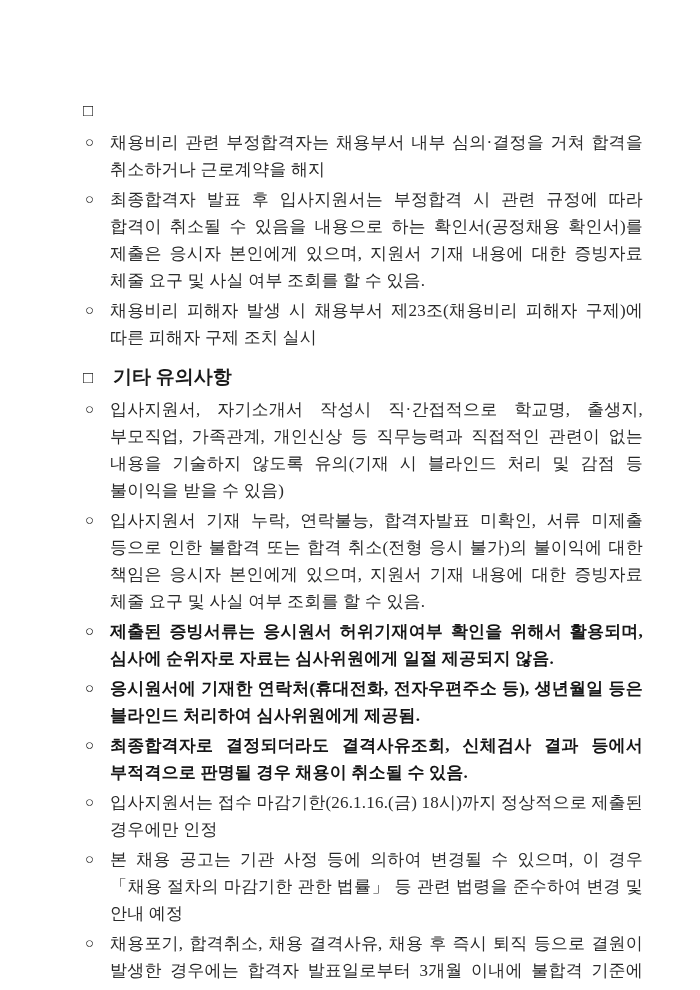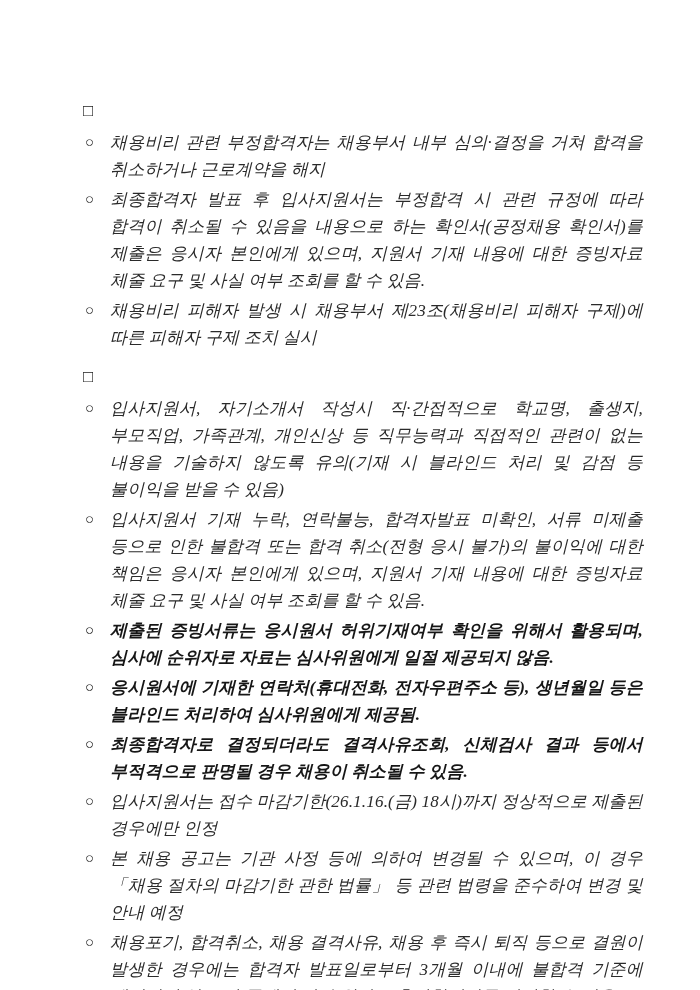--- a/index.html
+++ b/index.html
@@ -48,21 +48,20 @@
     padding-left: 2px;
     box-sizing: border-box;
   }
   .bullet .bullet-text {
     flex: 1 1 auto;
     font-size: 17px;
     line-height: 27px;
     text-align: justify;
     word-break: keep-all;
     letter-spacing: 0.2px;
-    font-style: italic;
   }
   .bullet.bold .bullet-text,
   .bullet.bold .marker {
     font-weight: bold;
     color: #161616;
   }
 </style>
 </head>
 <body>
 
@@ -82,20 +81,21 @@
     </div>
     <div class="bullet">
       <span class="marker">○</span>
       <span class="bullet-text">채용비리 피해자 발생 시 채용부서 제23조(채용비리 피해자 구제)에 따른 피해자 구제 조치 실시</span>
     </div>
   </div>
 
   <div class="section">
     <div class="section-header">
       <span class="marker">□</span>
+      <span>기타 유의사항</span>
     </div>
     <div class="bullet">
       <span class="marker">○</span>
       <span class="bullet-text">입사지원서, 자기소개서 작성시 직·간접적으로 학교명, 출생지, 부모직업, 가족관계, 개인신상 등 직무능력과 직접적인 관련이 없는 내용을 기술하지 않도록 유의(기재 시 블라인드 처리 및 감점 등 불이익을 받을 수 있음)</span>
     </div>
     <div class="bullet">
       <span class="marker">○</span>
       <span class="bullet-text">입사지원서 기재 누락, 연락불능, 합격자발표 미확인, 서류 미제출 등으로 인한 불합격 또는 합격 취소(전형 응시 불가)의 불이익에 대한 책임은 응시자 본인에게 있으며, 지원서 기재 내용에 대한 증빙자료 체줄 요구 및 사실 여부 조회를 할 수 있음.</span>
     </div>
     <div class="bullet bold">

